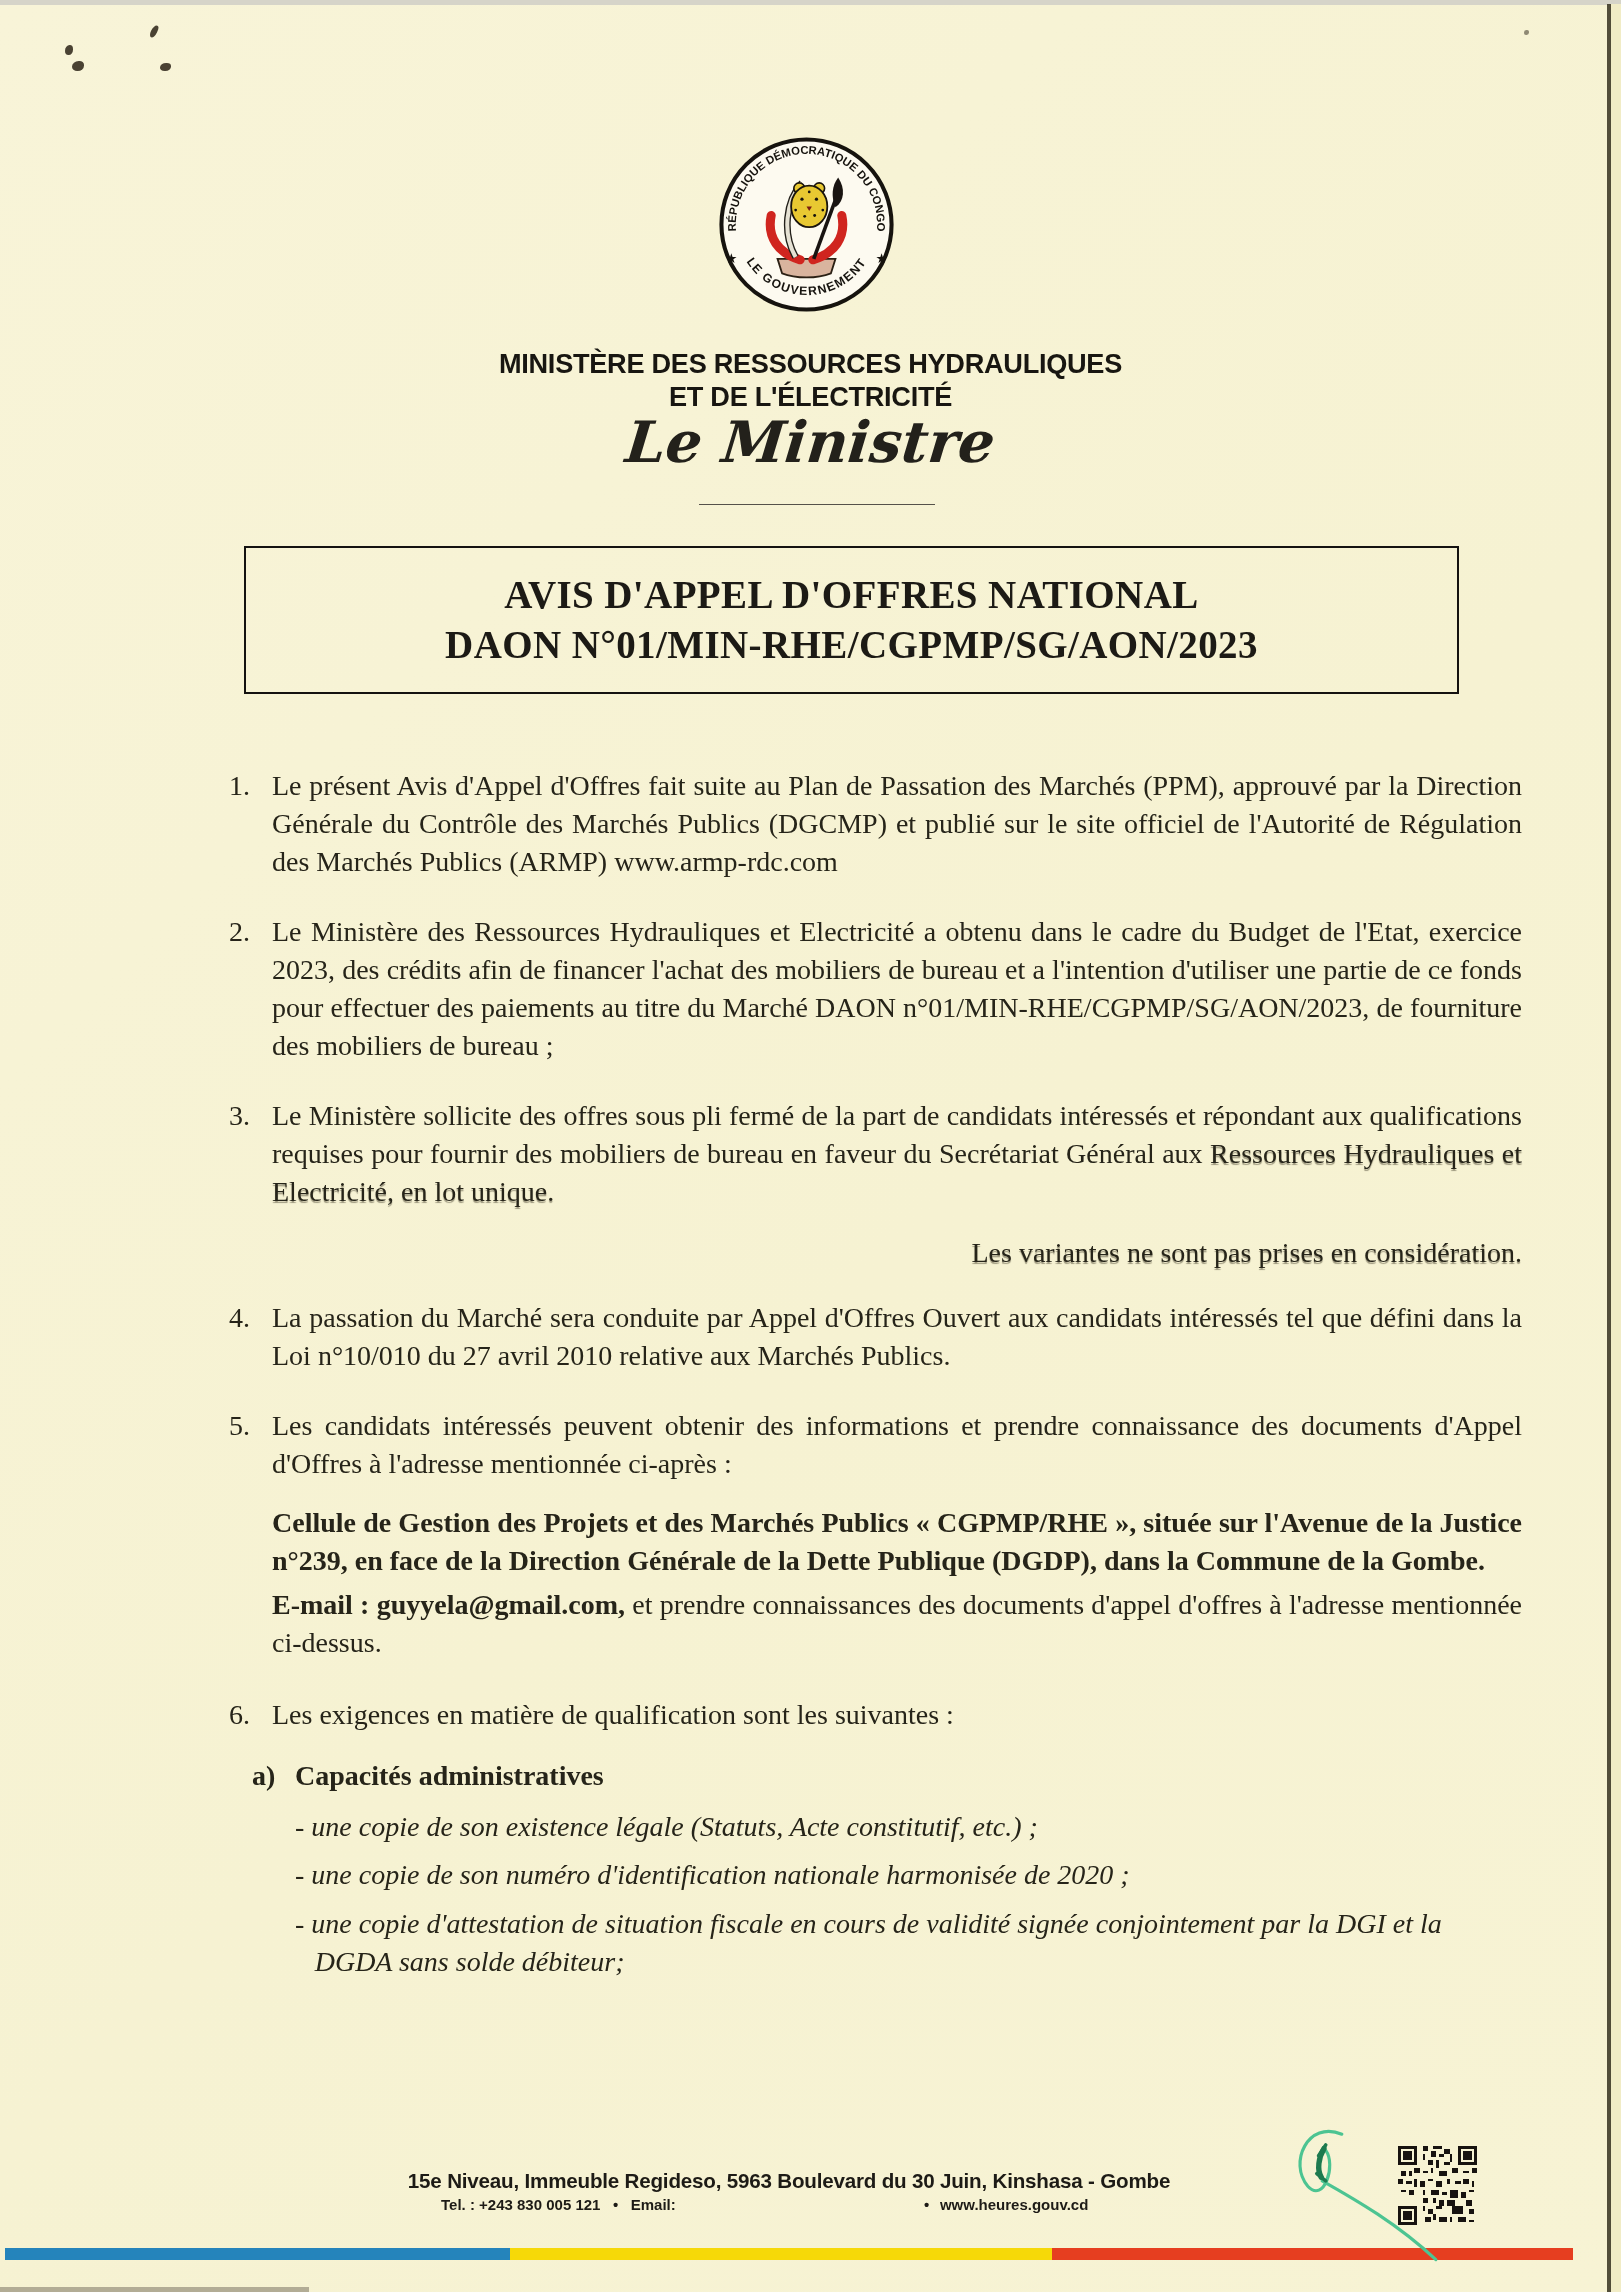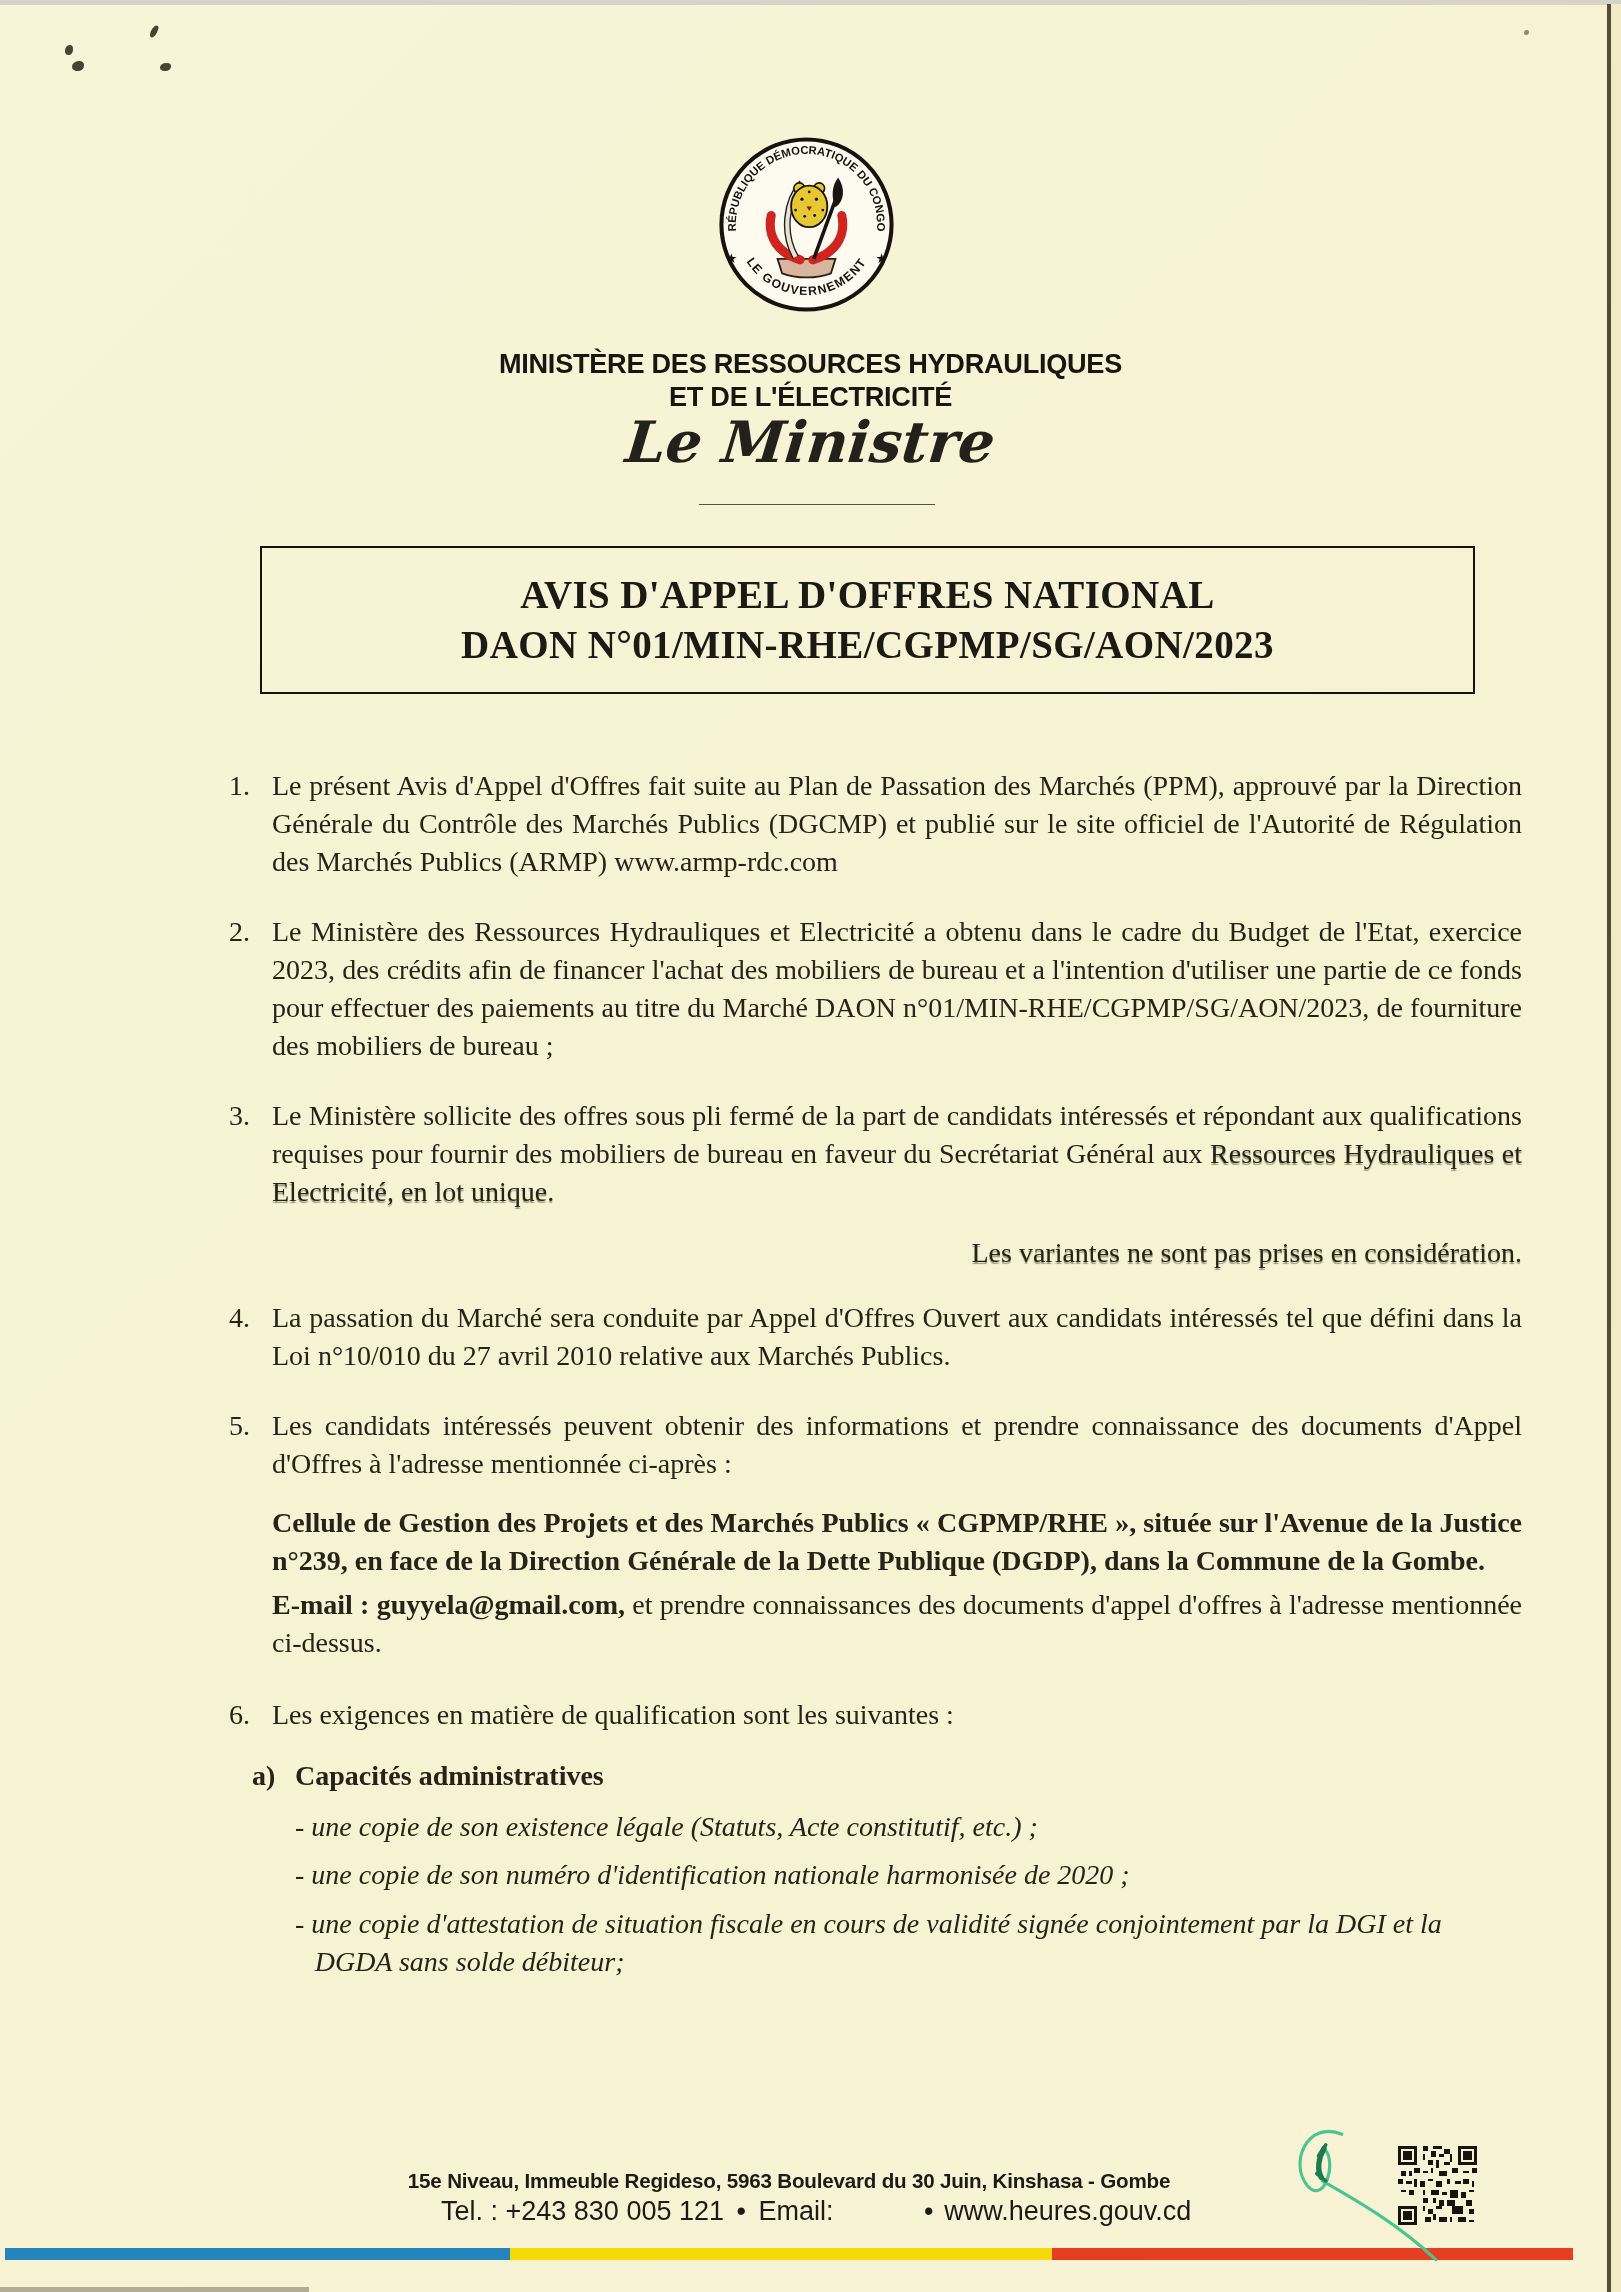--- a/index.html
+++ b/index.html
@@ -25,21 +25,21 @@
     font-family:"Liberation Sans", sans-serif;font-weight:bold;
     font-size:28px;line-height:33px;letter-spacing:-0.3px;color:#181611;
     transform:scaleX(.97);}
   .minister{position:absolute;left:0;top:410px;width:1621px;text-align:center;
     font-family:"DejaVu Serif", serif;font-style:italic;font-weight:bold;
     font-size:57px;line-height:63px;color:#23211b;transform:skewX(-6deg);}
   .minister-underline{position:absolute;left:699px;top:504px;width:236px;height:0;
     border-bottom:1.8px solid #55514a;}
 
   
-  .notice-box{position:absolute;left:260px;top:546px;width:1211px;height:144px;
+  .notice-box{position:absolute;left:244px;top:546px;width:1211px;height:144px;
     border:2.7px solid #141210;display:flex;flex-direction:column;justify-content:center;
     text-align:center;font-weight:bold;font-size:39px;line-height:50px;color:#1c1a15;
     letter-spacing:0.4px;}
 
   
   .doc-body{position:absolute;left:229px;top:767px;width:1293px;
     font-size:28px;line-height:38px;color:#262419;}
   .item{display:flex;margin-bottom:32px;}
   .item .num{width:43px;flex:none;}
   .item .txt{flex:1;text-align:justify;}
@@ -53,21 +53,21 @@
   .qual-head{display:flex;font-weight:bold;margin-bottom:12.5px;}
   .qual-head .lab{width:43px;flex:none;}
   .bullets{margin-left:43px;}
   .bullet{padding-left:19.7px;text-indent:-19.7px;margin-bottom:10.7px;font-style:italic;}
 
   
   .footer{position:absolute;left:0;top:2167px;width:1578px;text-align:center;
     font-family:"Liberation Sans", sans-serif;font-weight:bold;
     font-size:20.6px;line-height:27px;color:#1d1b16;letter-spacing:-0.2px;}
   .footer-l2{position:absolute;top:2196px;left:0;width:1621px;height:29px;
-    font-family:"Liberation Sans", sans-serif;font-weight:normal;font-size:27px;color:#1d1b16;}
+    font-family:"Liberation Sans", sans-serif;font-weight:bold;font-size:15px;color:#1d1b16;}
   .fl2-left{position:absolute;left:441px;top:0;display:flex;gap:12.5px;align-items:center;}
   .fl2-right{position:absolute;left:924px;top:0;display:flex;gap:10.7px;align-items:center;}
 
   .stripe{position:absolute;top:2248px;height:11.6px;}
   .stripe.blue{left:5.4px;width:505px;background:#2584bb;}
   .stripe.yellow{left:510px;width:542px;background:#f6d908;}
   .stripe.red{left:1052px;width:521px;background:#e63e20;}
 
   .qr{position:absolute;left:1397px;top:2146px;width:81px;height:79px;}
   .signature{position:absolute;left:1272px;top:2118px;width:197px;height:148px;z-index:5;}

